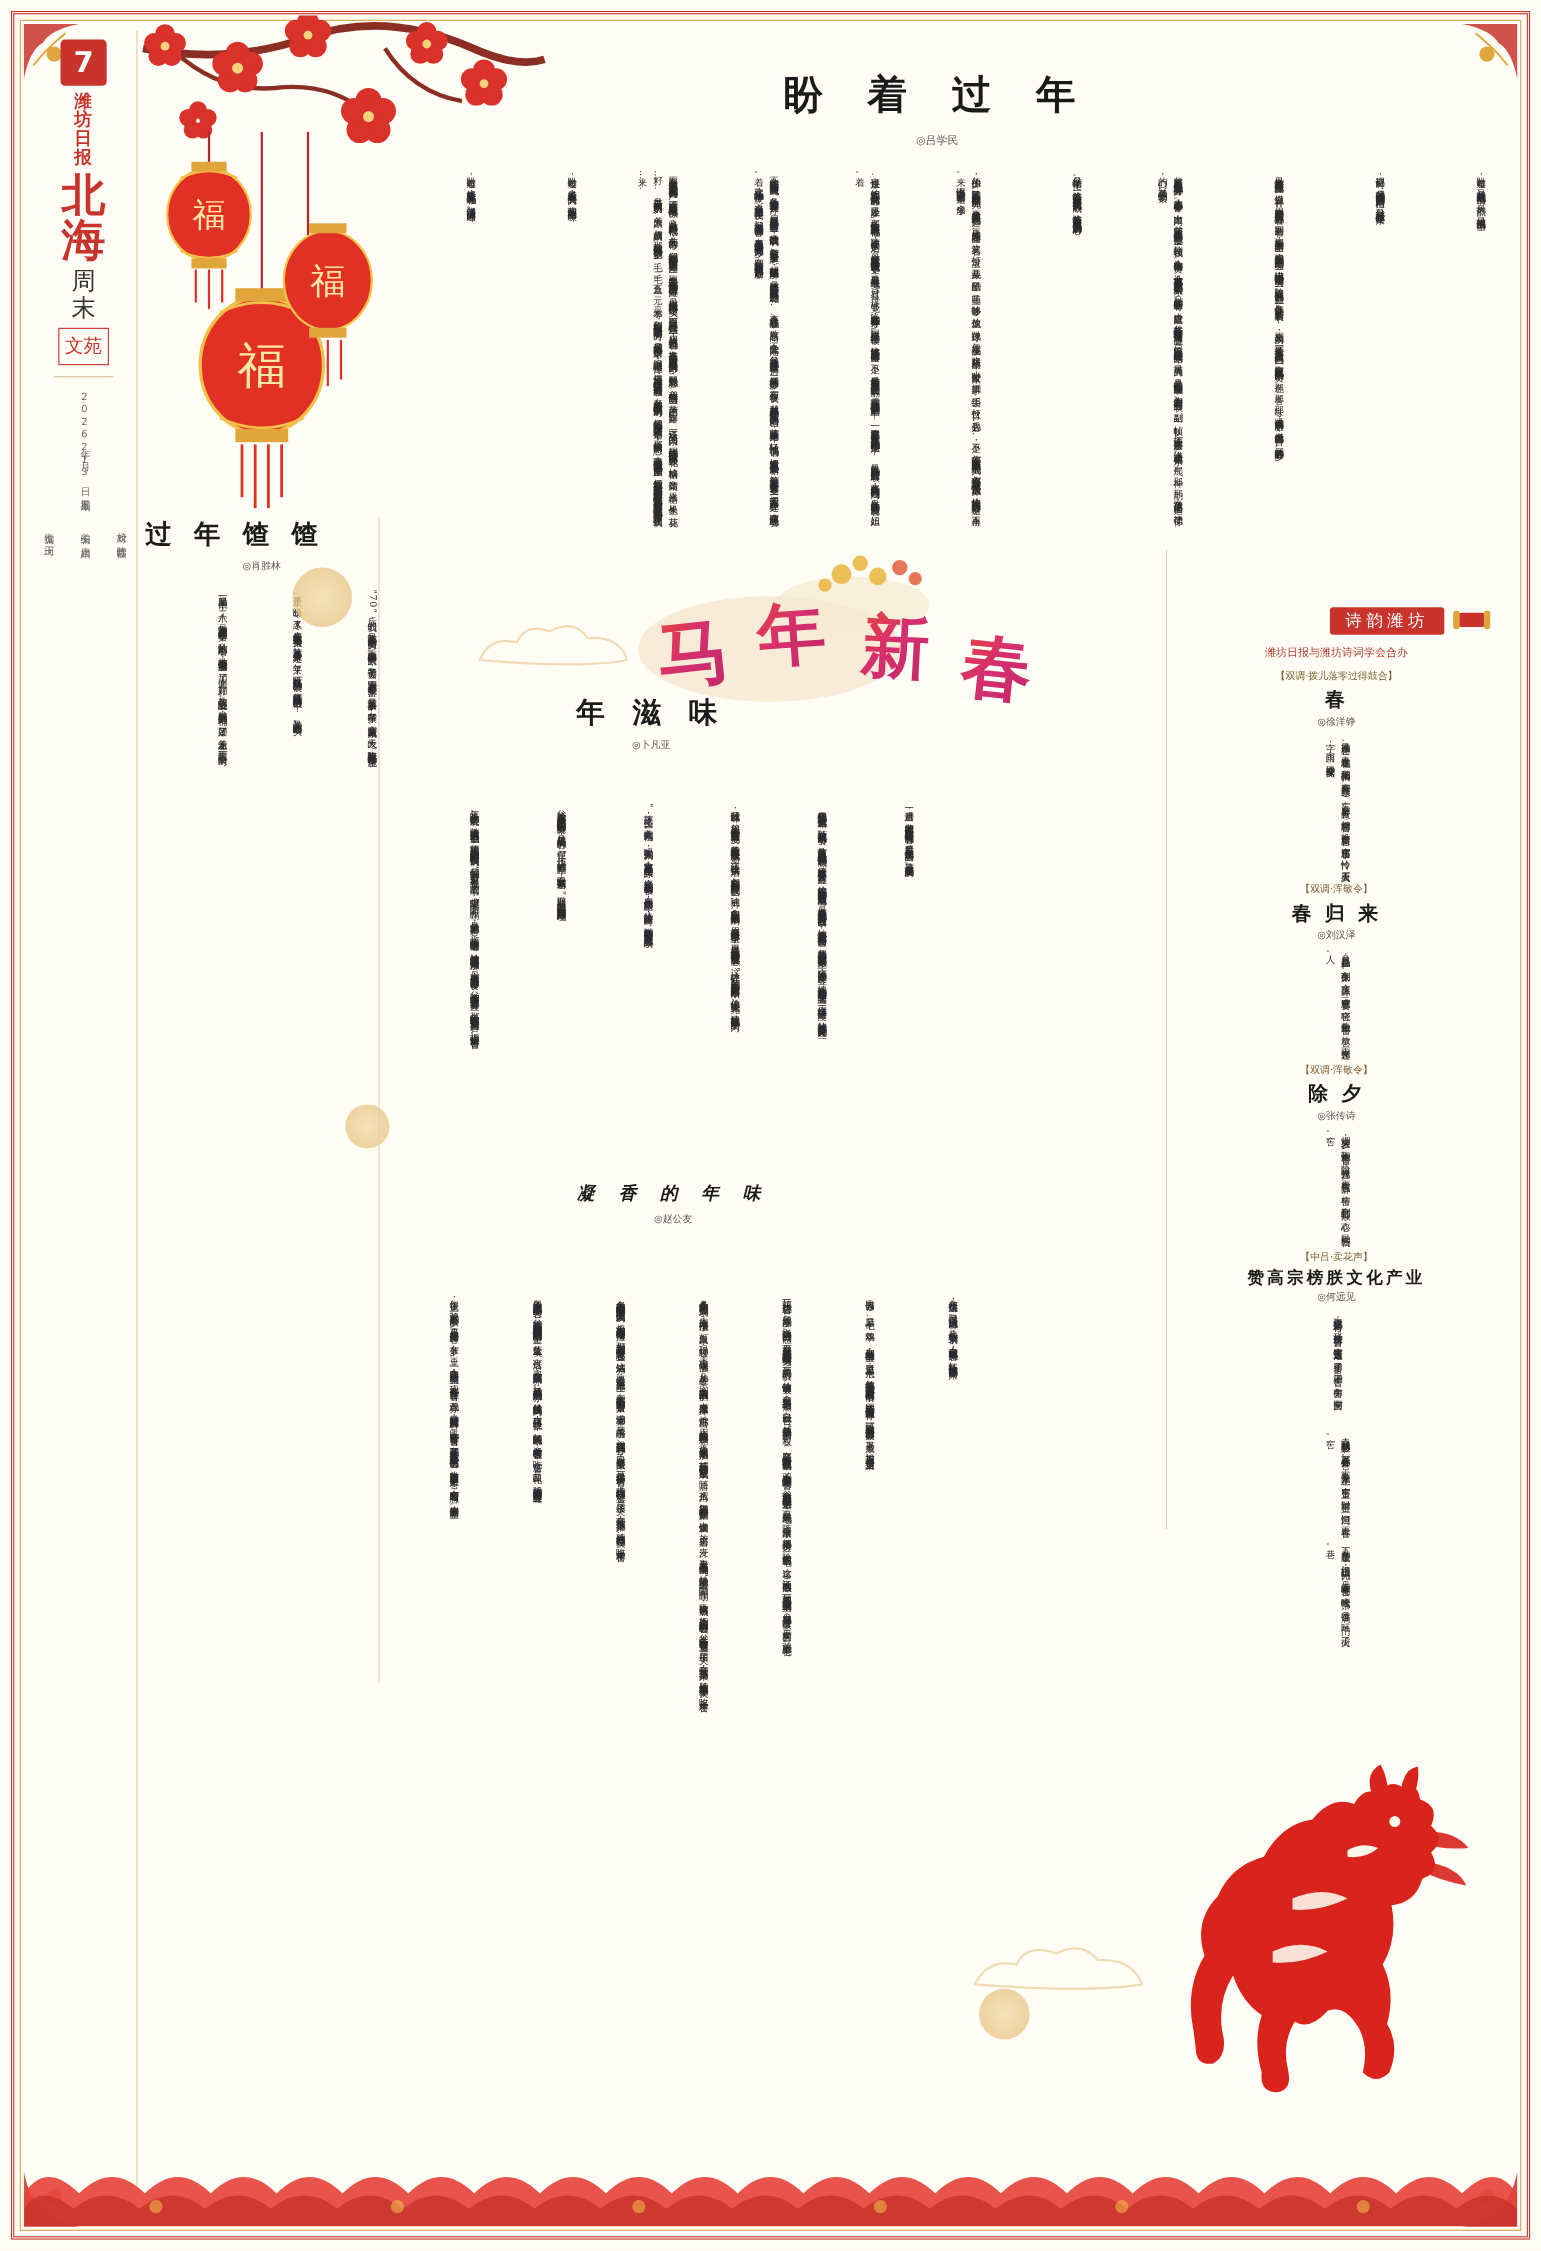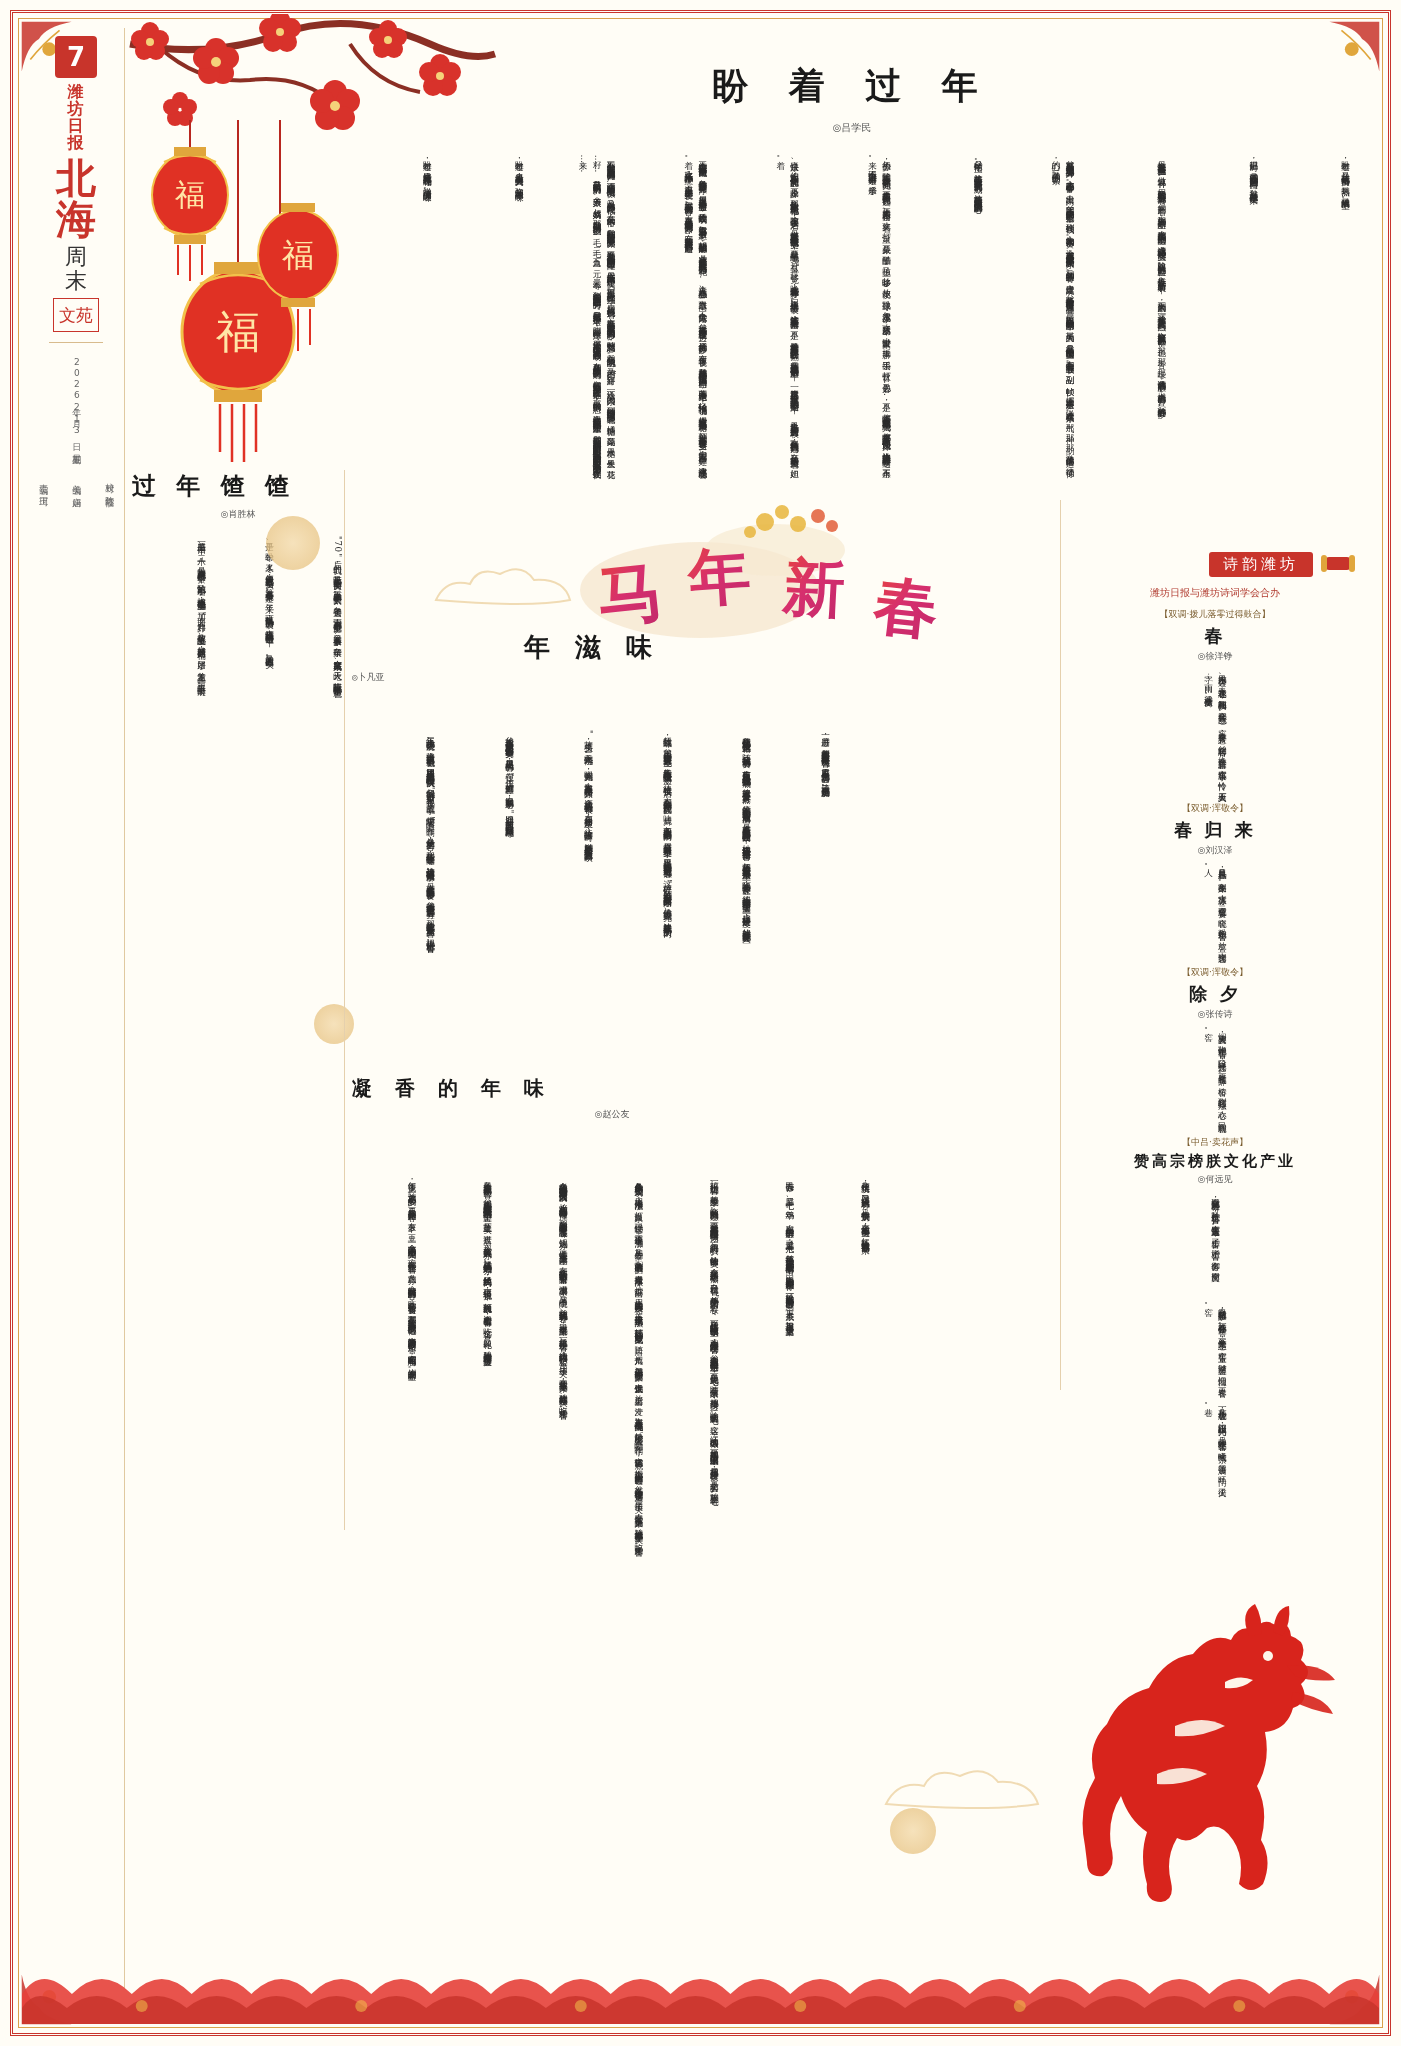--- a/index.html
+++ b/index.html
@@ -107,30 +107,30 @@
   .art2 .byline{text-align:center;margin-top:6px;font-size:9px;}
   .art2 .cols{
     position:absolute;left:0;top:66px;width:212px;height:985px;
     display:flex;flex-direction:row-reverse;gap:8px;
   }
   .art2 .cols .v-col{width:60px;height:985px;}
 
   
   .art3{position:absolute;left:352px;top:630px;width:480px;height:420px;}
   .art3 .headline{font-size:26px;letter-spacing:8px;text-align:center;}
-  .art3 .byline{margin-top:6px;font-size:9px;font-family:Liberation Mono, monospace;}
+  .art3 .byline{text-align:center;margin-top:6px;font-size:9px;}
   .art3 .cols{
     position:absolute;left:0;top:100px;width:480px;height:300px;
     display:flex;flex-direction:row-reverse;gap:9px;
   }
   .art3 .cols .v-col{width:70px;height:300px;}
 
   
   .art4{position:absolute;left:352px;top:1075px;width:520px;height:880px;}
-  .art4 .headline{font-size:20px;letter-spacing:8px;text-align:left;}
+  .art4 .headline{font-size:16px;letter-spacing:8px;text-align:center;font-style:italic;}
   .art4 .byline{text-align:center;margin-top:6px;font-size:9px;}
   .art4 .cols{
     position:absolute;left:0;top:100px;width:520px;height:640px;
     display:flex;flex-direction:row-reverse;gap:9px;
   }
   .art4 .cols .v-col{width:72px;height:640px;}
 
   
   .poetry{position:absolute;left:1075px;top:546px;width:280px;height:860px;}
   .poetry-banner{

